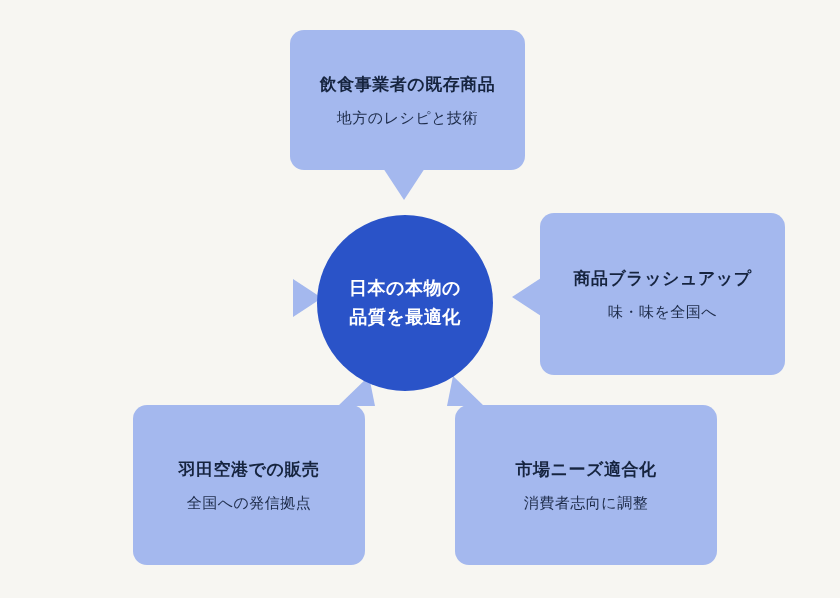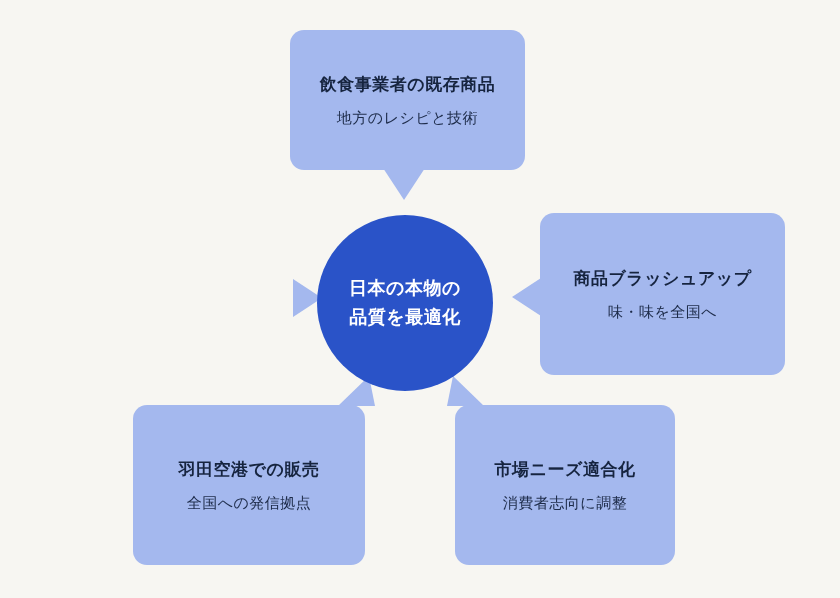--- a/index.html
+++ b/index.html
@@ -44,21 +44,21 @@
   .bubble .subtitle{
     font-weight:400;
     font-size:15px;
     letter-spacing:0.5px;
     color:var(--subtitle_text);
   }
   .bubble-top{left:290px;top:30px;width:235px;height:140px;}
   .bubble-left{left:55px;top:213px;width:240px;height:172px;}
   .bubble-right{left:540px;top:213px;width:245px;height:162px;}
   .bubble-bl{left:133px;top:405px;width:232px;height:160px;}
-  .bubble-br{left:455px;top:405px;width:220px;height:160px;}
+  .bubble-br{left:455px;top:405px;width:262px;height:160px;}
 
   .tri{position:absolute;width:0;height:0;}
   .tri-top{
     left:383px;top:168px;
     border-left:21px solid transparent;
     border-right:21px solid transparent;
     border-top:32px solid var(--bubble);
   }
   .tri-left{
     left:293px;top:279px;

